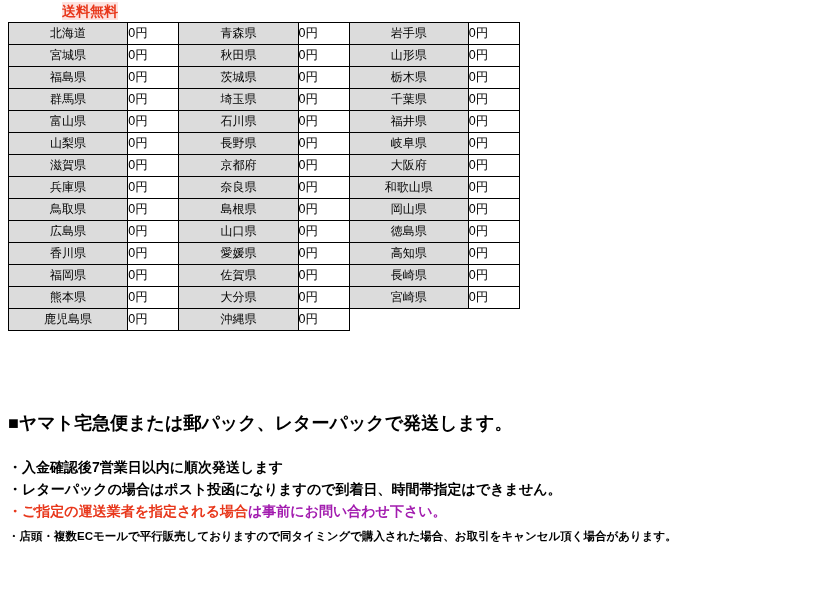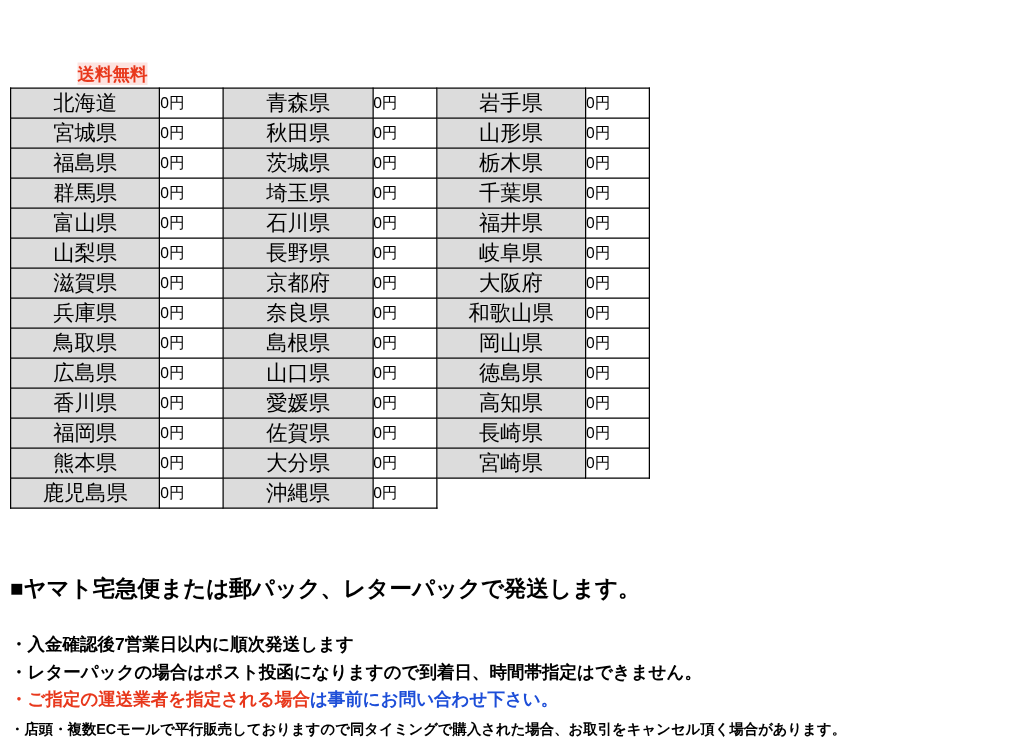--- a/index.html
+++ b/index.html
@@ -11,21 +11,20 @@
     height: 595px;
     background: #ffffff;
     font-family: "Liberation Sans", sans-serif;
     color: #000000;
     overflow: hidden;
   }
   .page {
     position: relative;
     width: 822px;
     height: 535px;
-    margin-top: 48px;
   }
   .free-ship-banner {
     position: absolute;
     left: 62px;
     top: 2px;
     font-size: 14px;
     font-weight: bold;
     color: #e8381c;
     background: #fde3e0;
     line-height: 18px;
@@ -46,21 +45,21 @@
     font-size: 13.5px;
     padding: 0;
     text-align: center;
     vertical-align: middle;
     white-space: nowrap;
     overflow: hidden;
   }
   table.fee-table td.pref {
     background: #dcdcdc;
     width: 90px;
-    font-size: 17px;
+    font-size: 12px;
   }
   table.fee-table td.fee {
     background: #ffffff;
     width: 38px;
     font-size: 12.5px;
     text-align: left;
   }
   table.fee-table td.blank-cell {
     border: none;
     background: #ffffff;
@@ -81,21 +80,21 @@
   .note-line {
     font-size: 14px;
     font-weight: bold;
     line-height: 22px;
     white-space: nowrap;
   }
   .note-line.red {
     color: #e8381c;
   }
   .note-line.red .black {
-    color: #1d4ed8;
+    color: #a21caf;
   }
   .note-small {
     font-size: 11.5px;
     font-weight: bold;
     line-height: 20px;
     margin-top: 4px;
     white-space: nowrap;
   }
 </style>
 </head>

